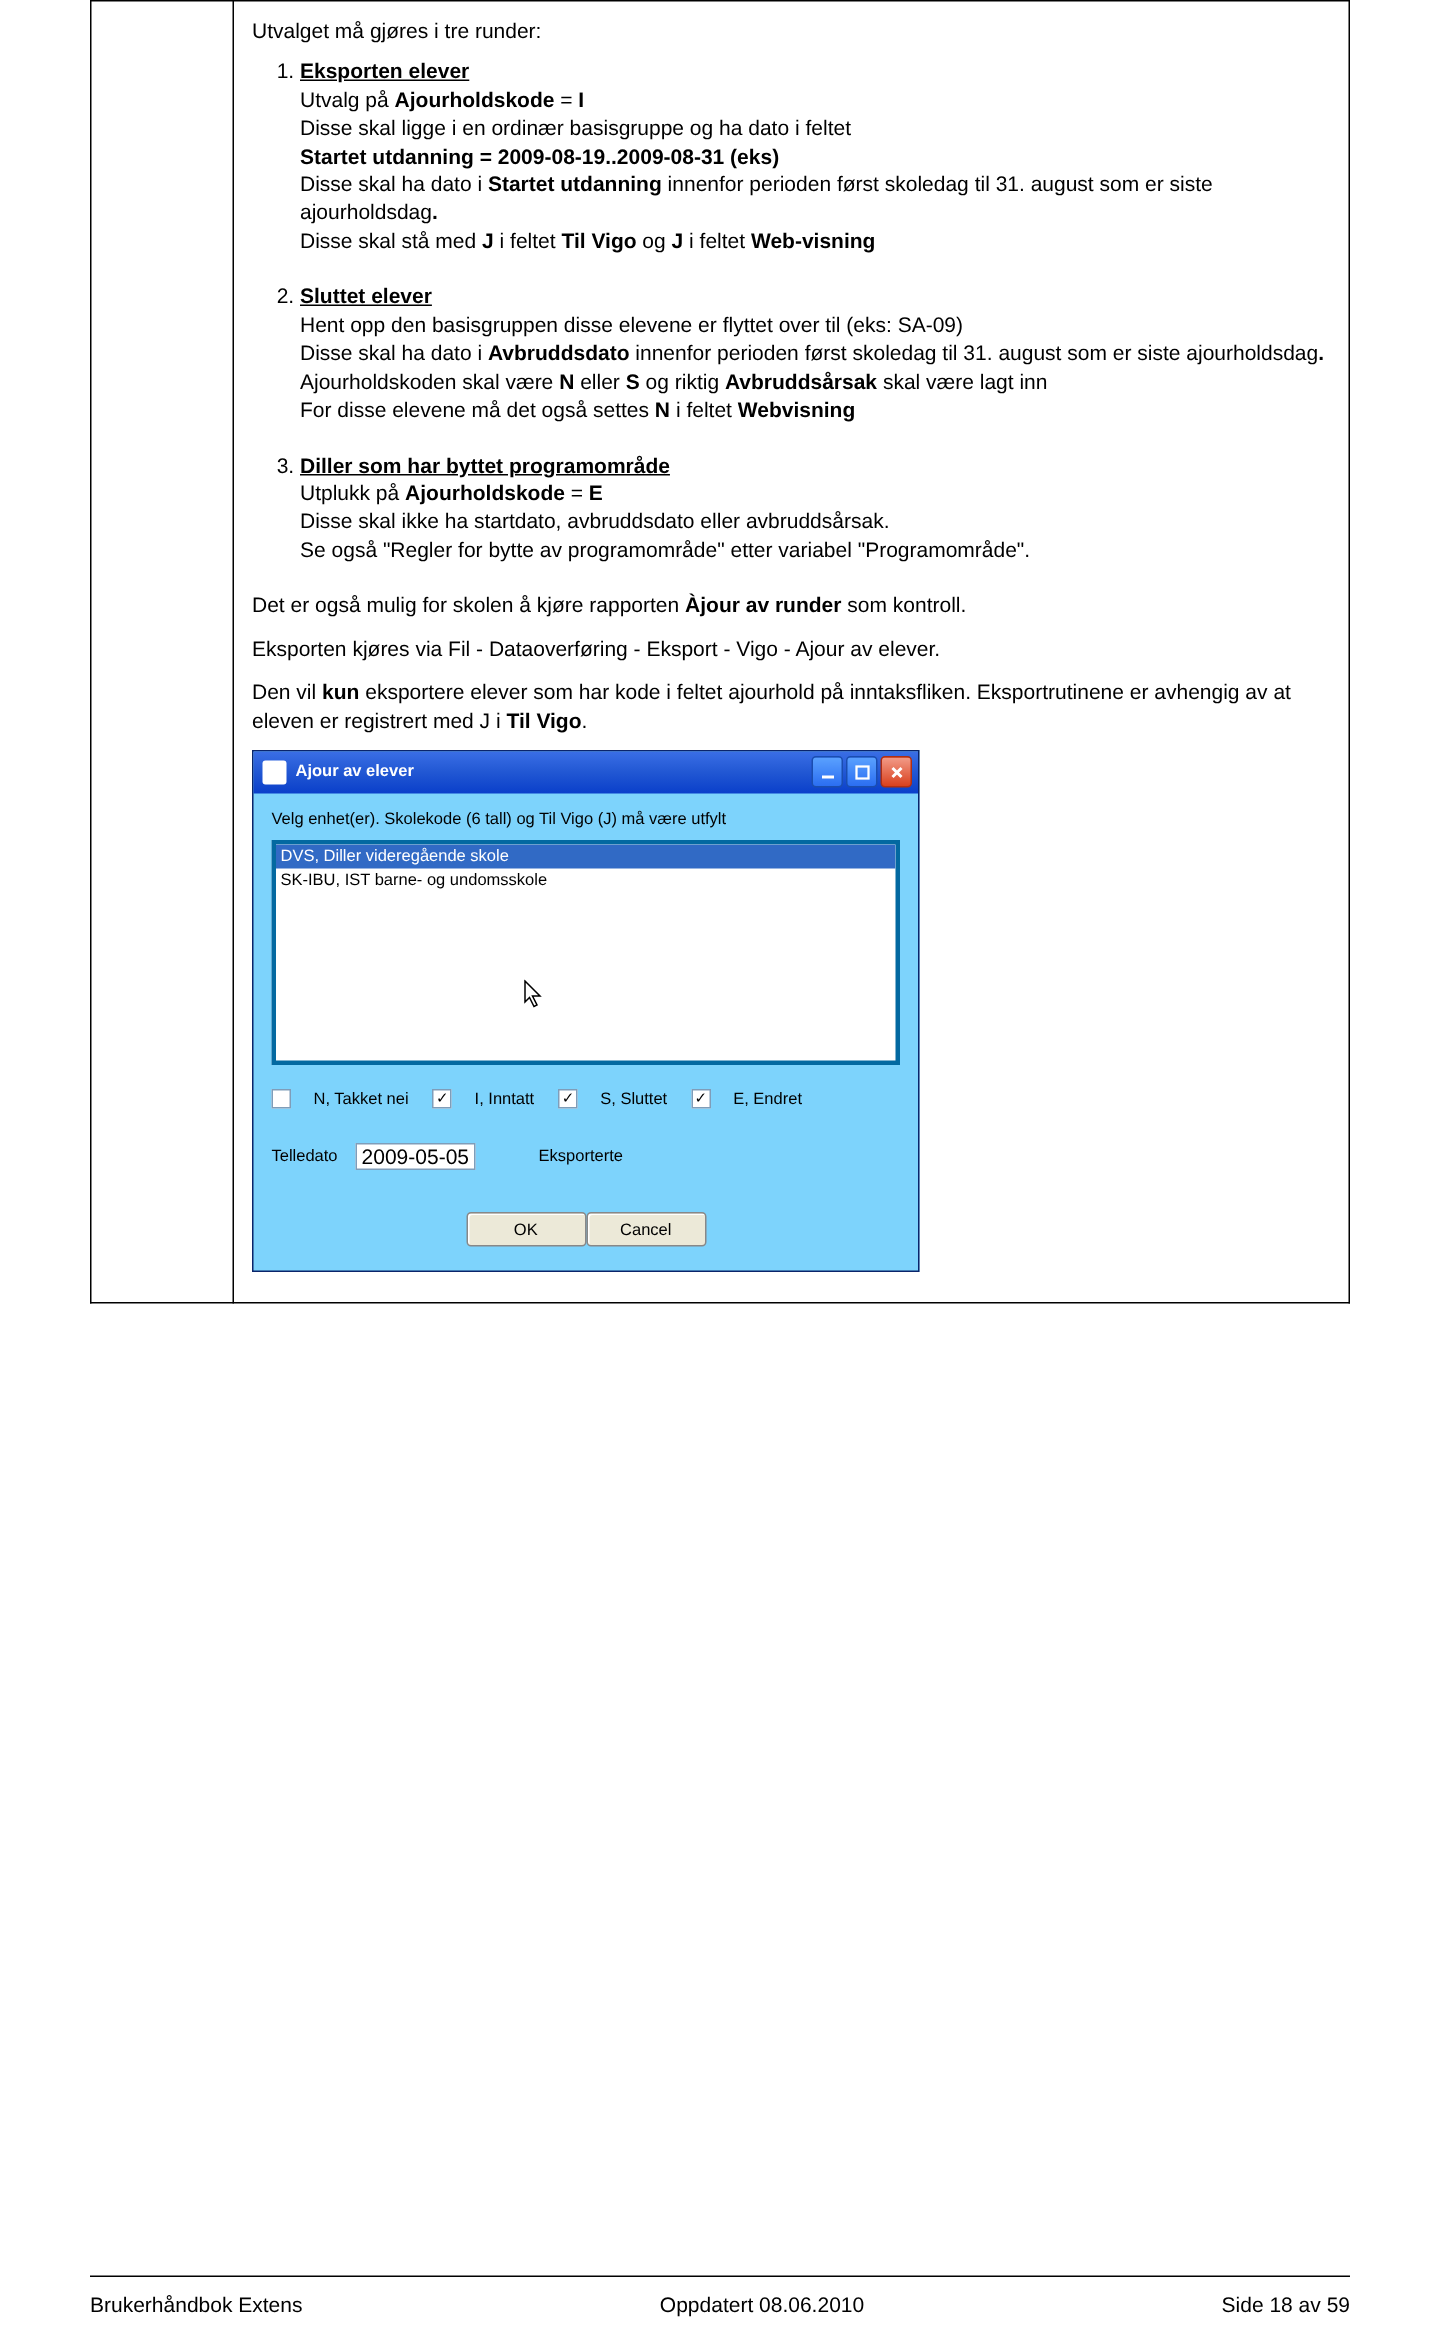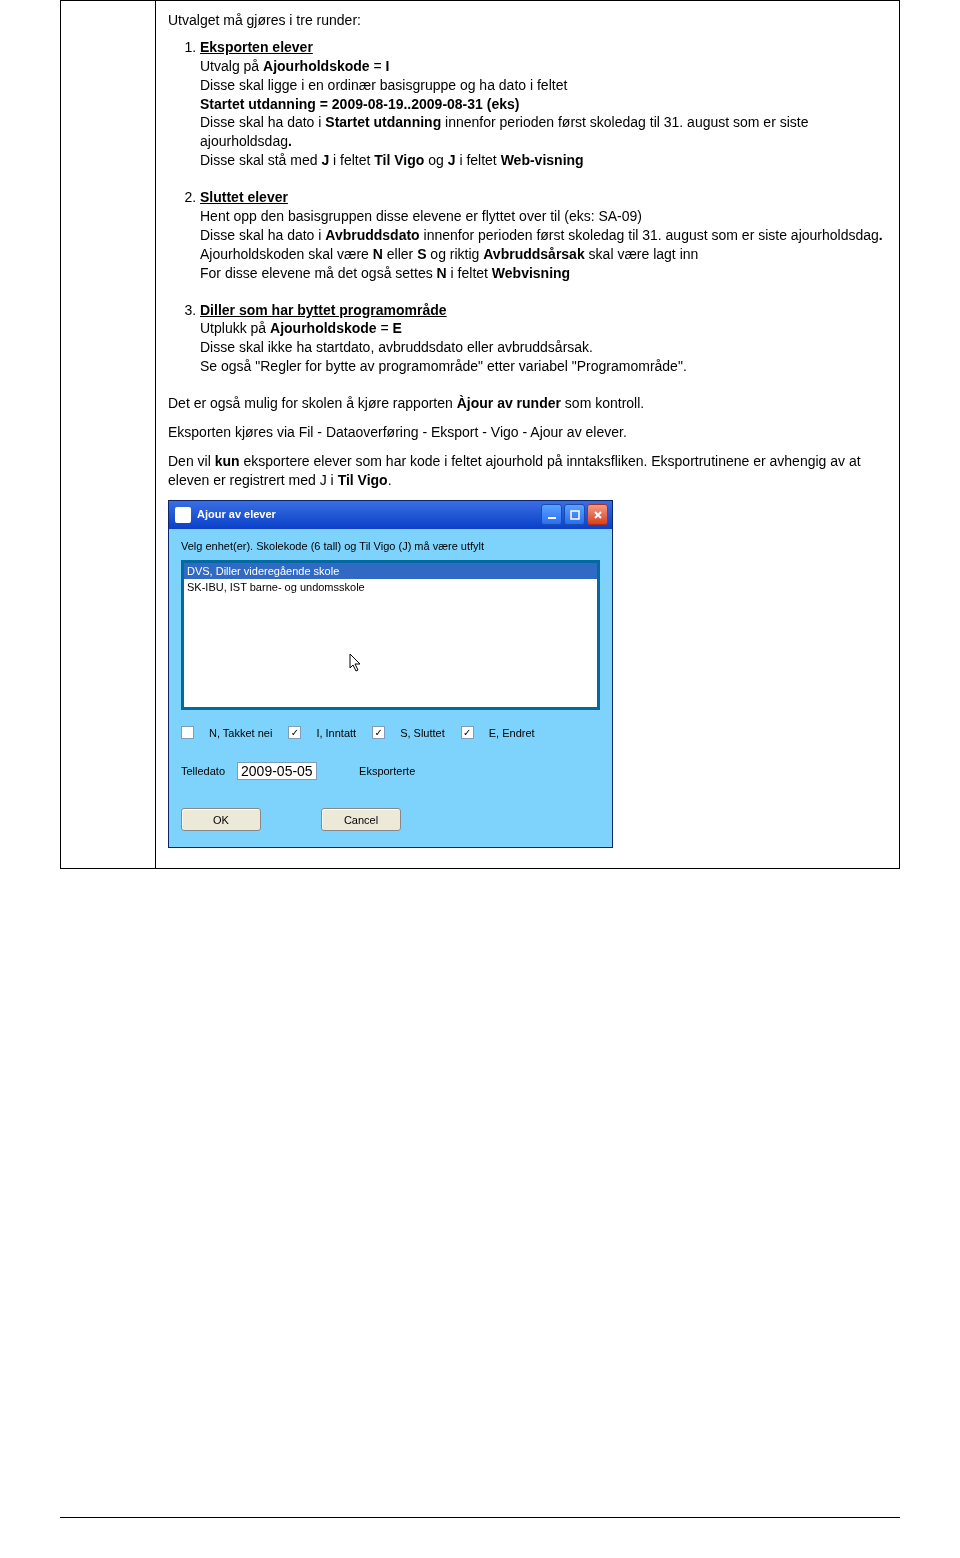--- a/index.html
+++ b/index.html
@@ -127,22 +127,21 @@
     border: 1px solid #7f9db9;
     background: #fff;
     font-family: Tahoma, Arial, sans-serif;
     font-size: 14px;
     width: 80px;
     height: 18px;
     padding: 1px 3px;
   }
   .btnrow {
     display: flex;
-    justify-content: flex-start;
-    gap: 60px;
+    justify-content: center;
     margin-top: 28px;
   }
   .btn {
     width: 80px; height: 23px;
     background: #ece9d8;
     border: 1px solid #888;
     border-radius: 3px;
     font-family: Tahoma, Arial, sans-serif;
     font-size: 11px;
     box-shadow: inset 1px 1px 0 #fff;
@@ -240,13 +239,18 @@
             </div>
           </div>
         </div>
 
       </td>
     </tr>
   </tbody>
     </table>
 
   <div class="footer-line"></div>
+  <div class="footer">
+    <span>Brukerhåndbok Extens</span>
+    <span>Oppdatert  08.06.2010</span>
+    <span>Side 18  av 59</span>
+  </div>
 </div>
 
 </body></html>

